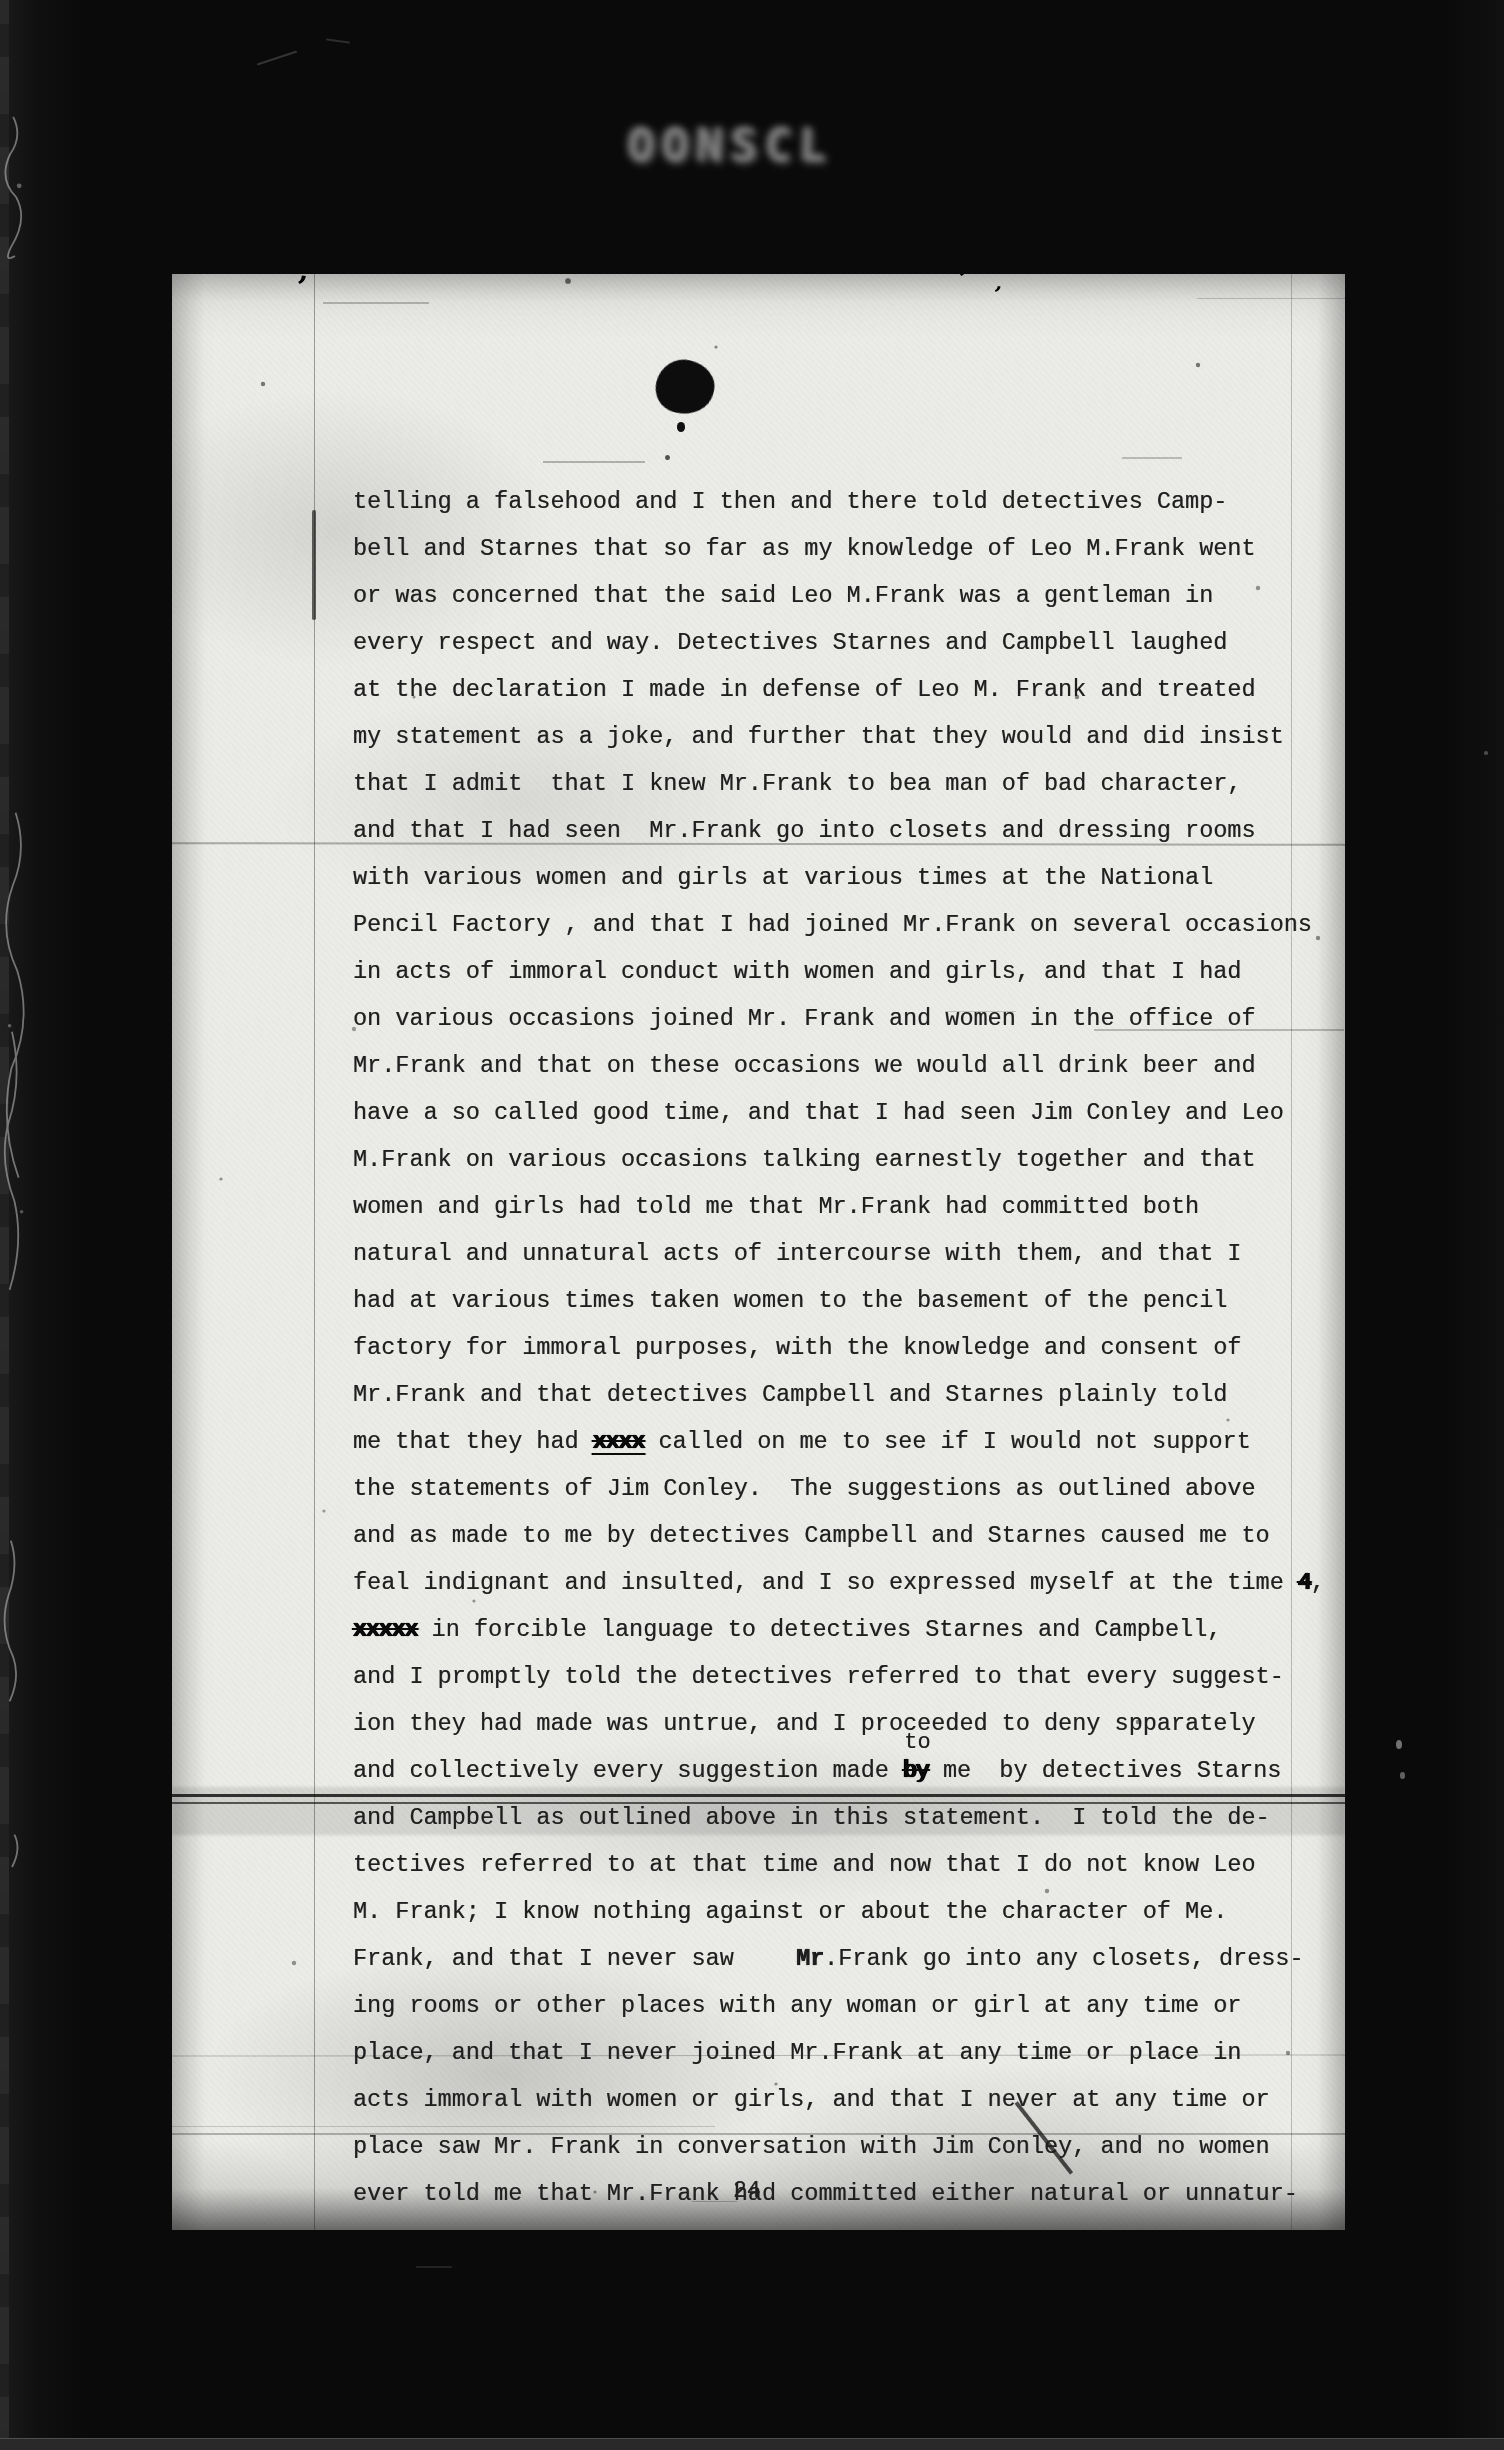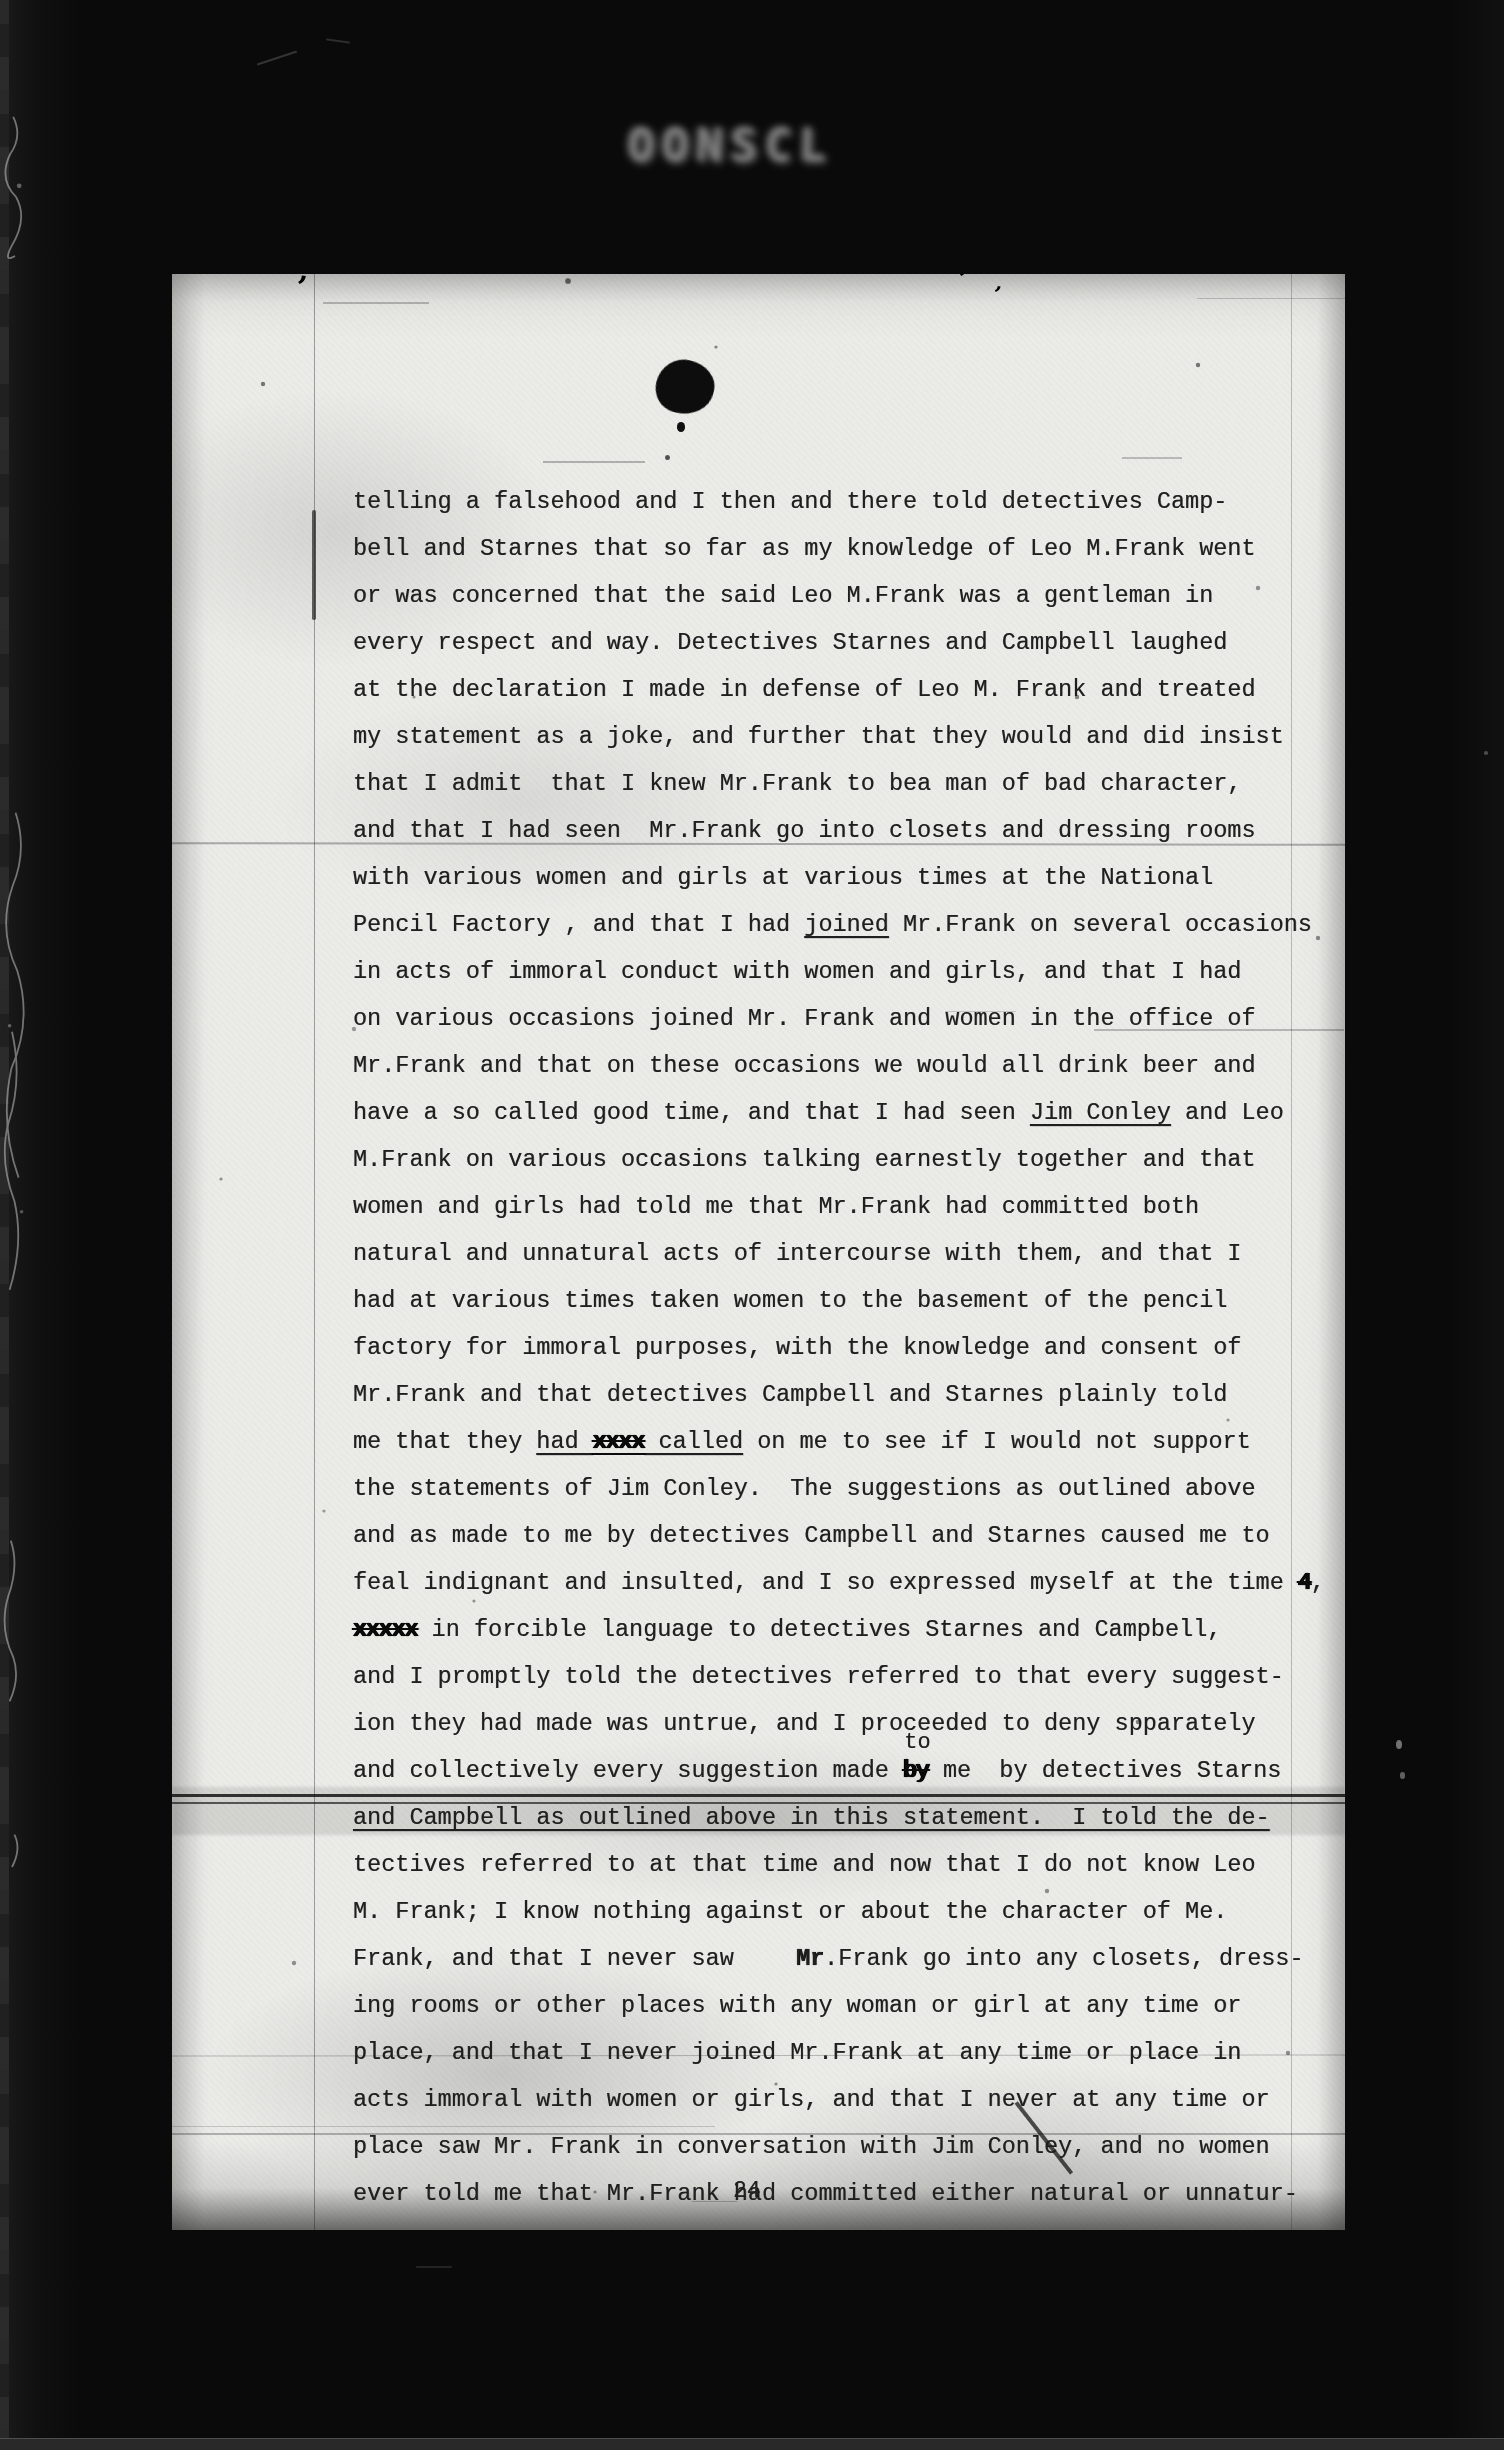--- a/index.html
+++ b/index.html
@@ -37,21 +37,21 @@
       radial-gradient(ellipse 482px 121px at 50% 79%,rgba(0,0,0,.09),rgba(0,0,0,0) 70%),
       repeating-linear-gradient(47deg,rgba(0,0,0,.016) 0 1.8px,rgba(255,255,255,0) 1.8px 4.8px),
       #ebebe8;
     box-shadow:inset 0 0 42px rgba(0,0,0,.22);
     overflow:hidden;}
   
   .text-block{position:absolute;left:181px;top:204px;width:992px;
     font-size:23.5px;line-height:47px;color:#1f1f1f;white-space:pre;
     text-shadow:0.4px 0.4px 0 rgba(0,0,0,.35), -0.2px 0 0 rgba(0,0,0,.22);}
   .line{height:47px;}
-  .seg.u{text-decoration:underline;text-decoration-thickness:1.8px;text-underline-offset:4.8px;}
+  .seg.u{text-decoration-thickness:1.8px;text-underline-offset:4.8px;}
   .seg.x{color:#0c0c0c;font-weight:normal;letter-spacing:-1.2px;
     text-decoration:line-through;text-decoration-thickness:2.4px;
     text-shadow:0 0 1.2px #000,1.2px 0 0.6px #000,-1.2px 0 0.6px #000;filter:blur(0.4px);}
   .seg.u.x{text-decoration:underline line-through;text-decoration-thickness:1.8px;}
   .seg.b{font-weight:bold;text-shadow:0.6px 0 0 #000,0 0 1.2px rgba(0,0,0,.6);margin-left:48px;}
   .wrap{position:relative;display:inline-block;}
   .above{position:absolute;left:1.2px;top:-28px;font-size:22px;color:#1f1f1f;}
   .page-number{position:absolute;left:561px;top:1904px;font-size:23px;color:#222;
     text-shadow:0.3px 0.3px 0 rgba(0,0,0,.4);}
   

